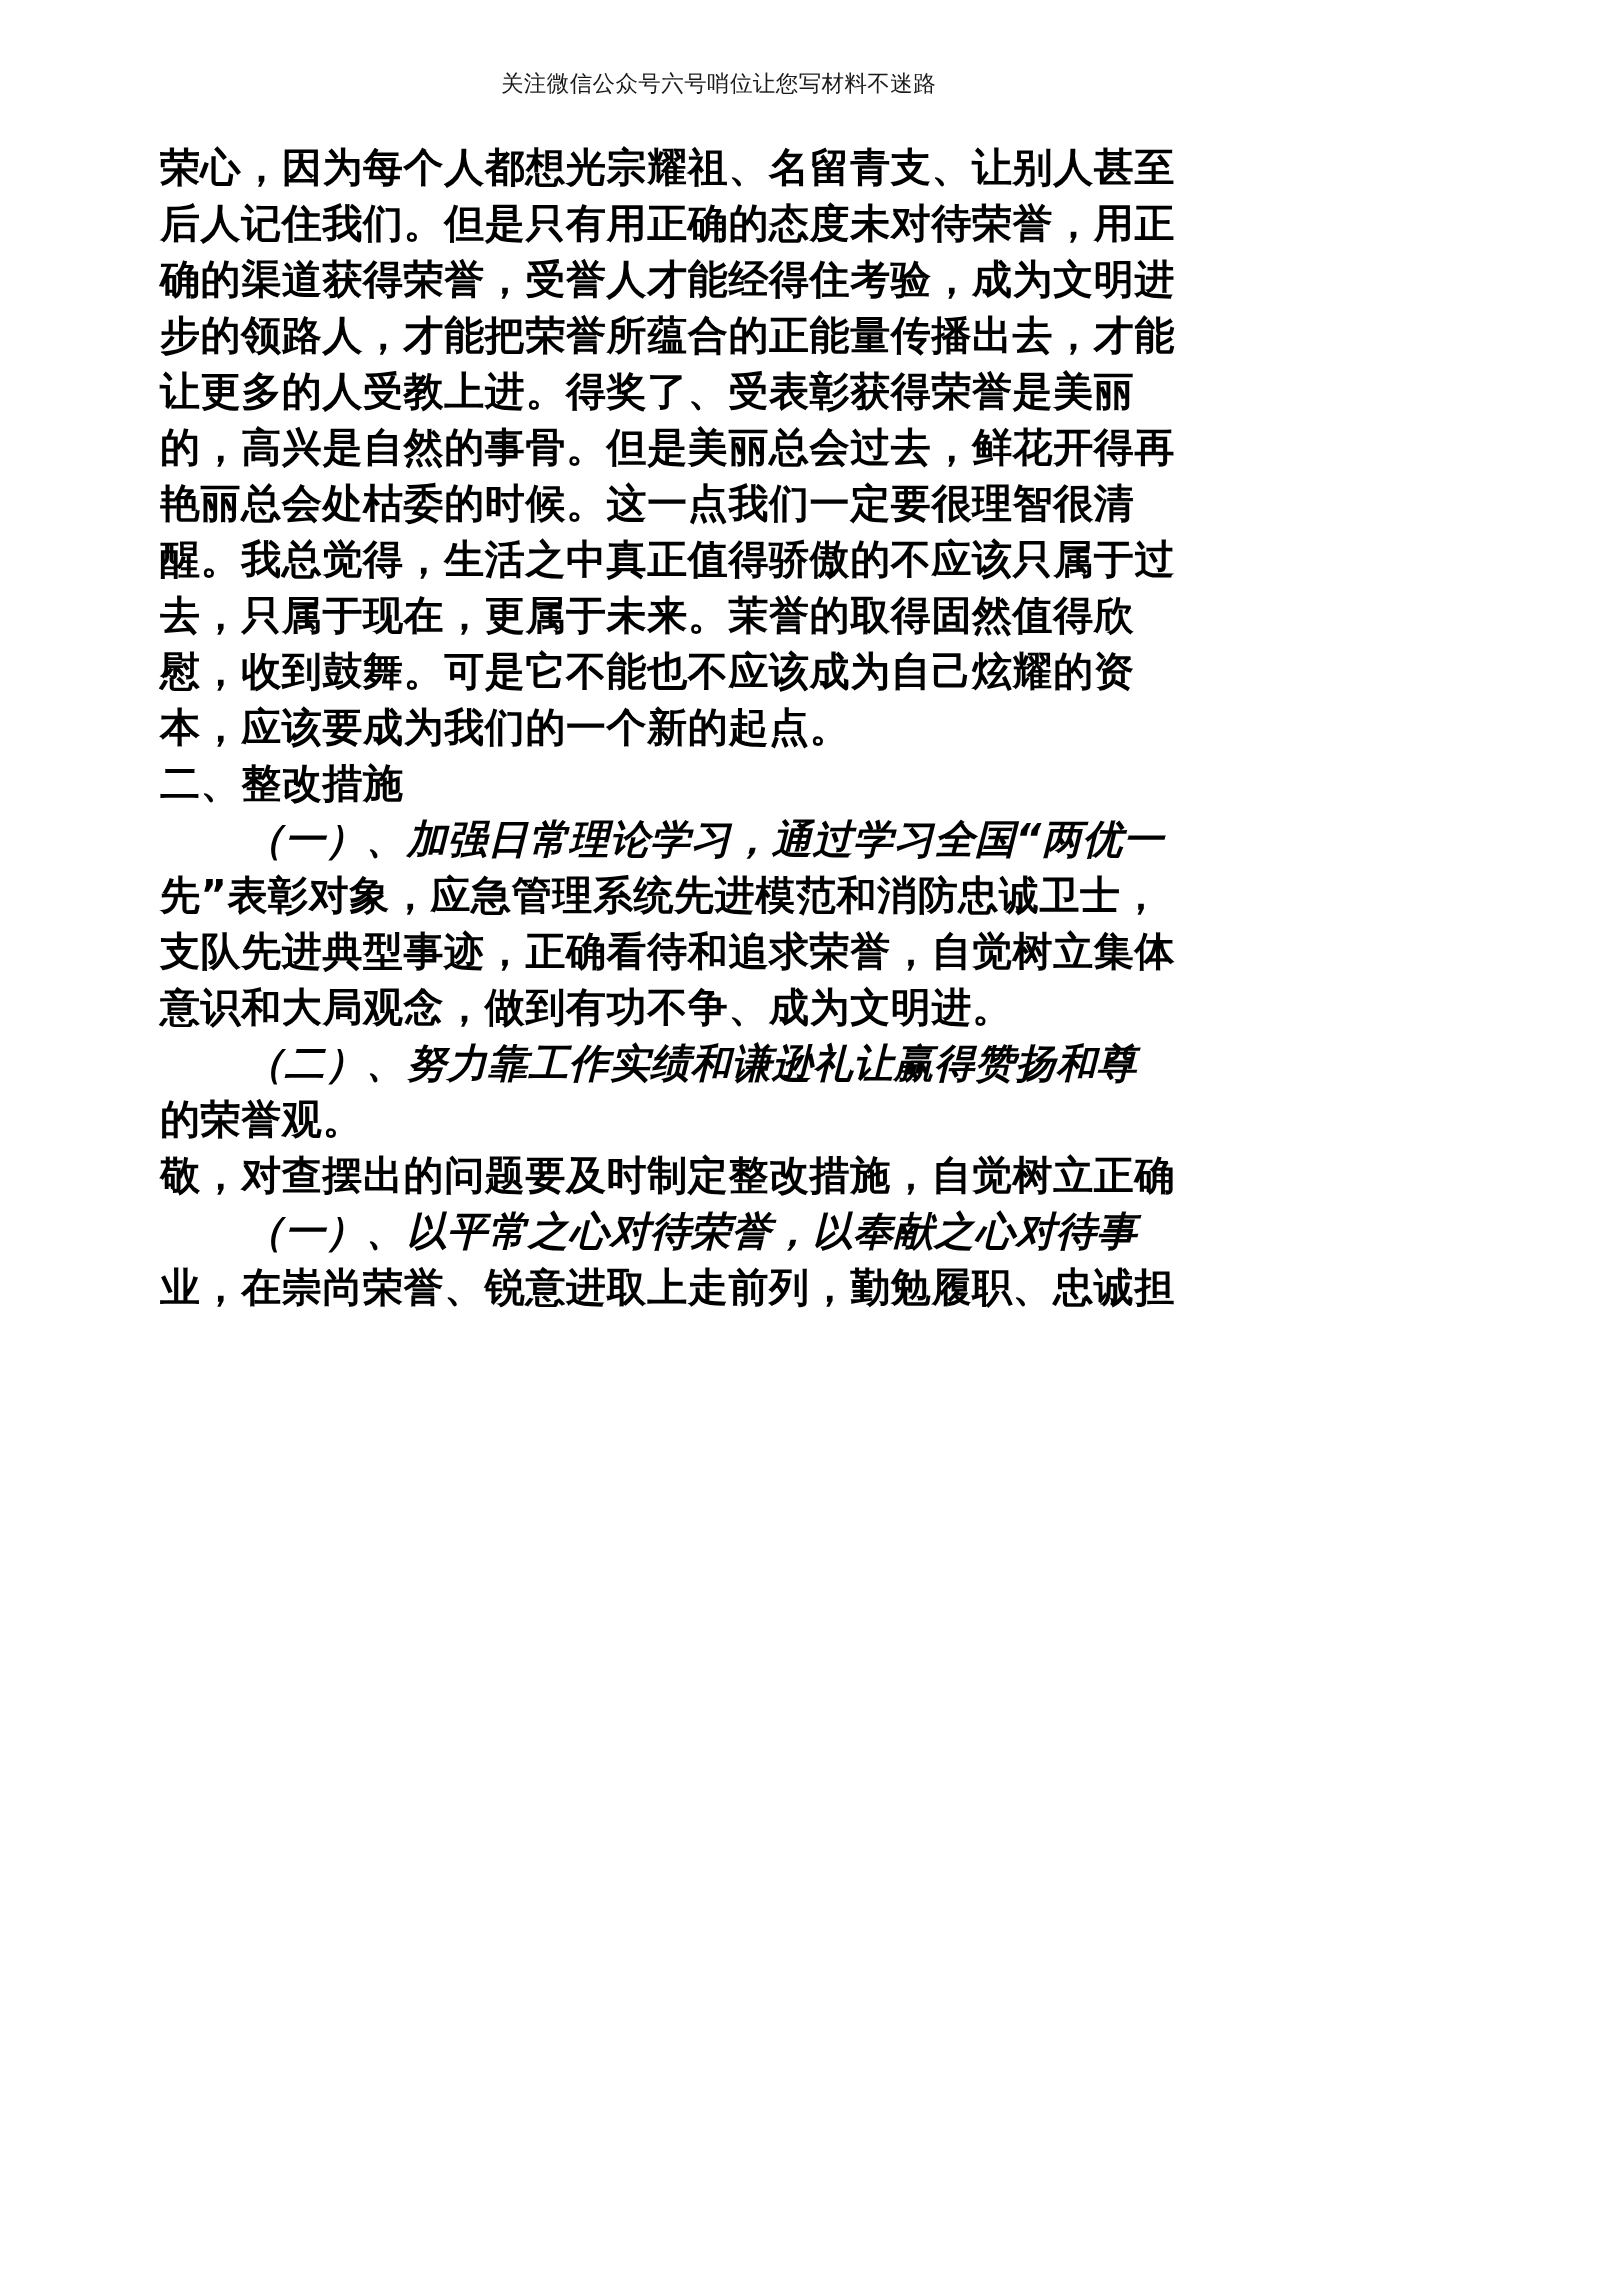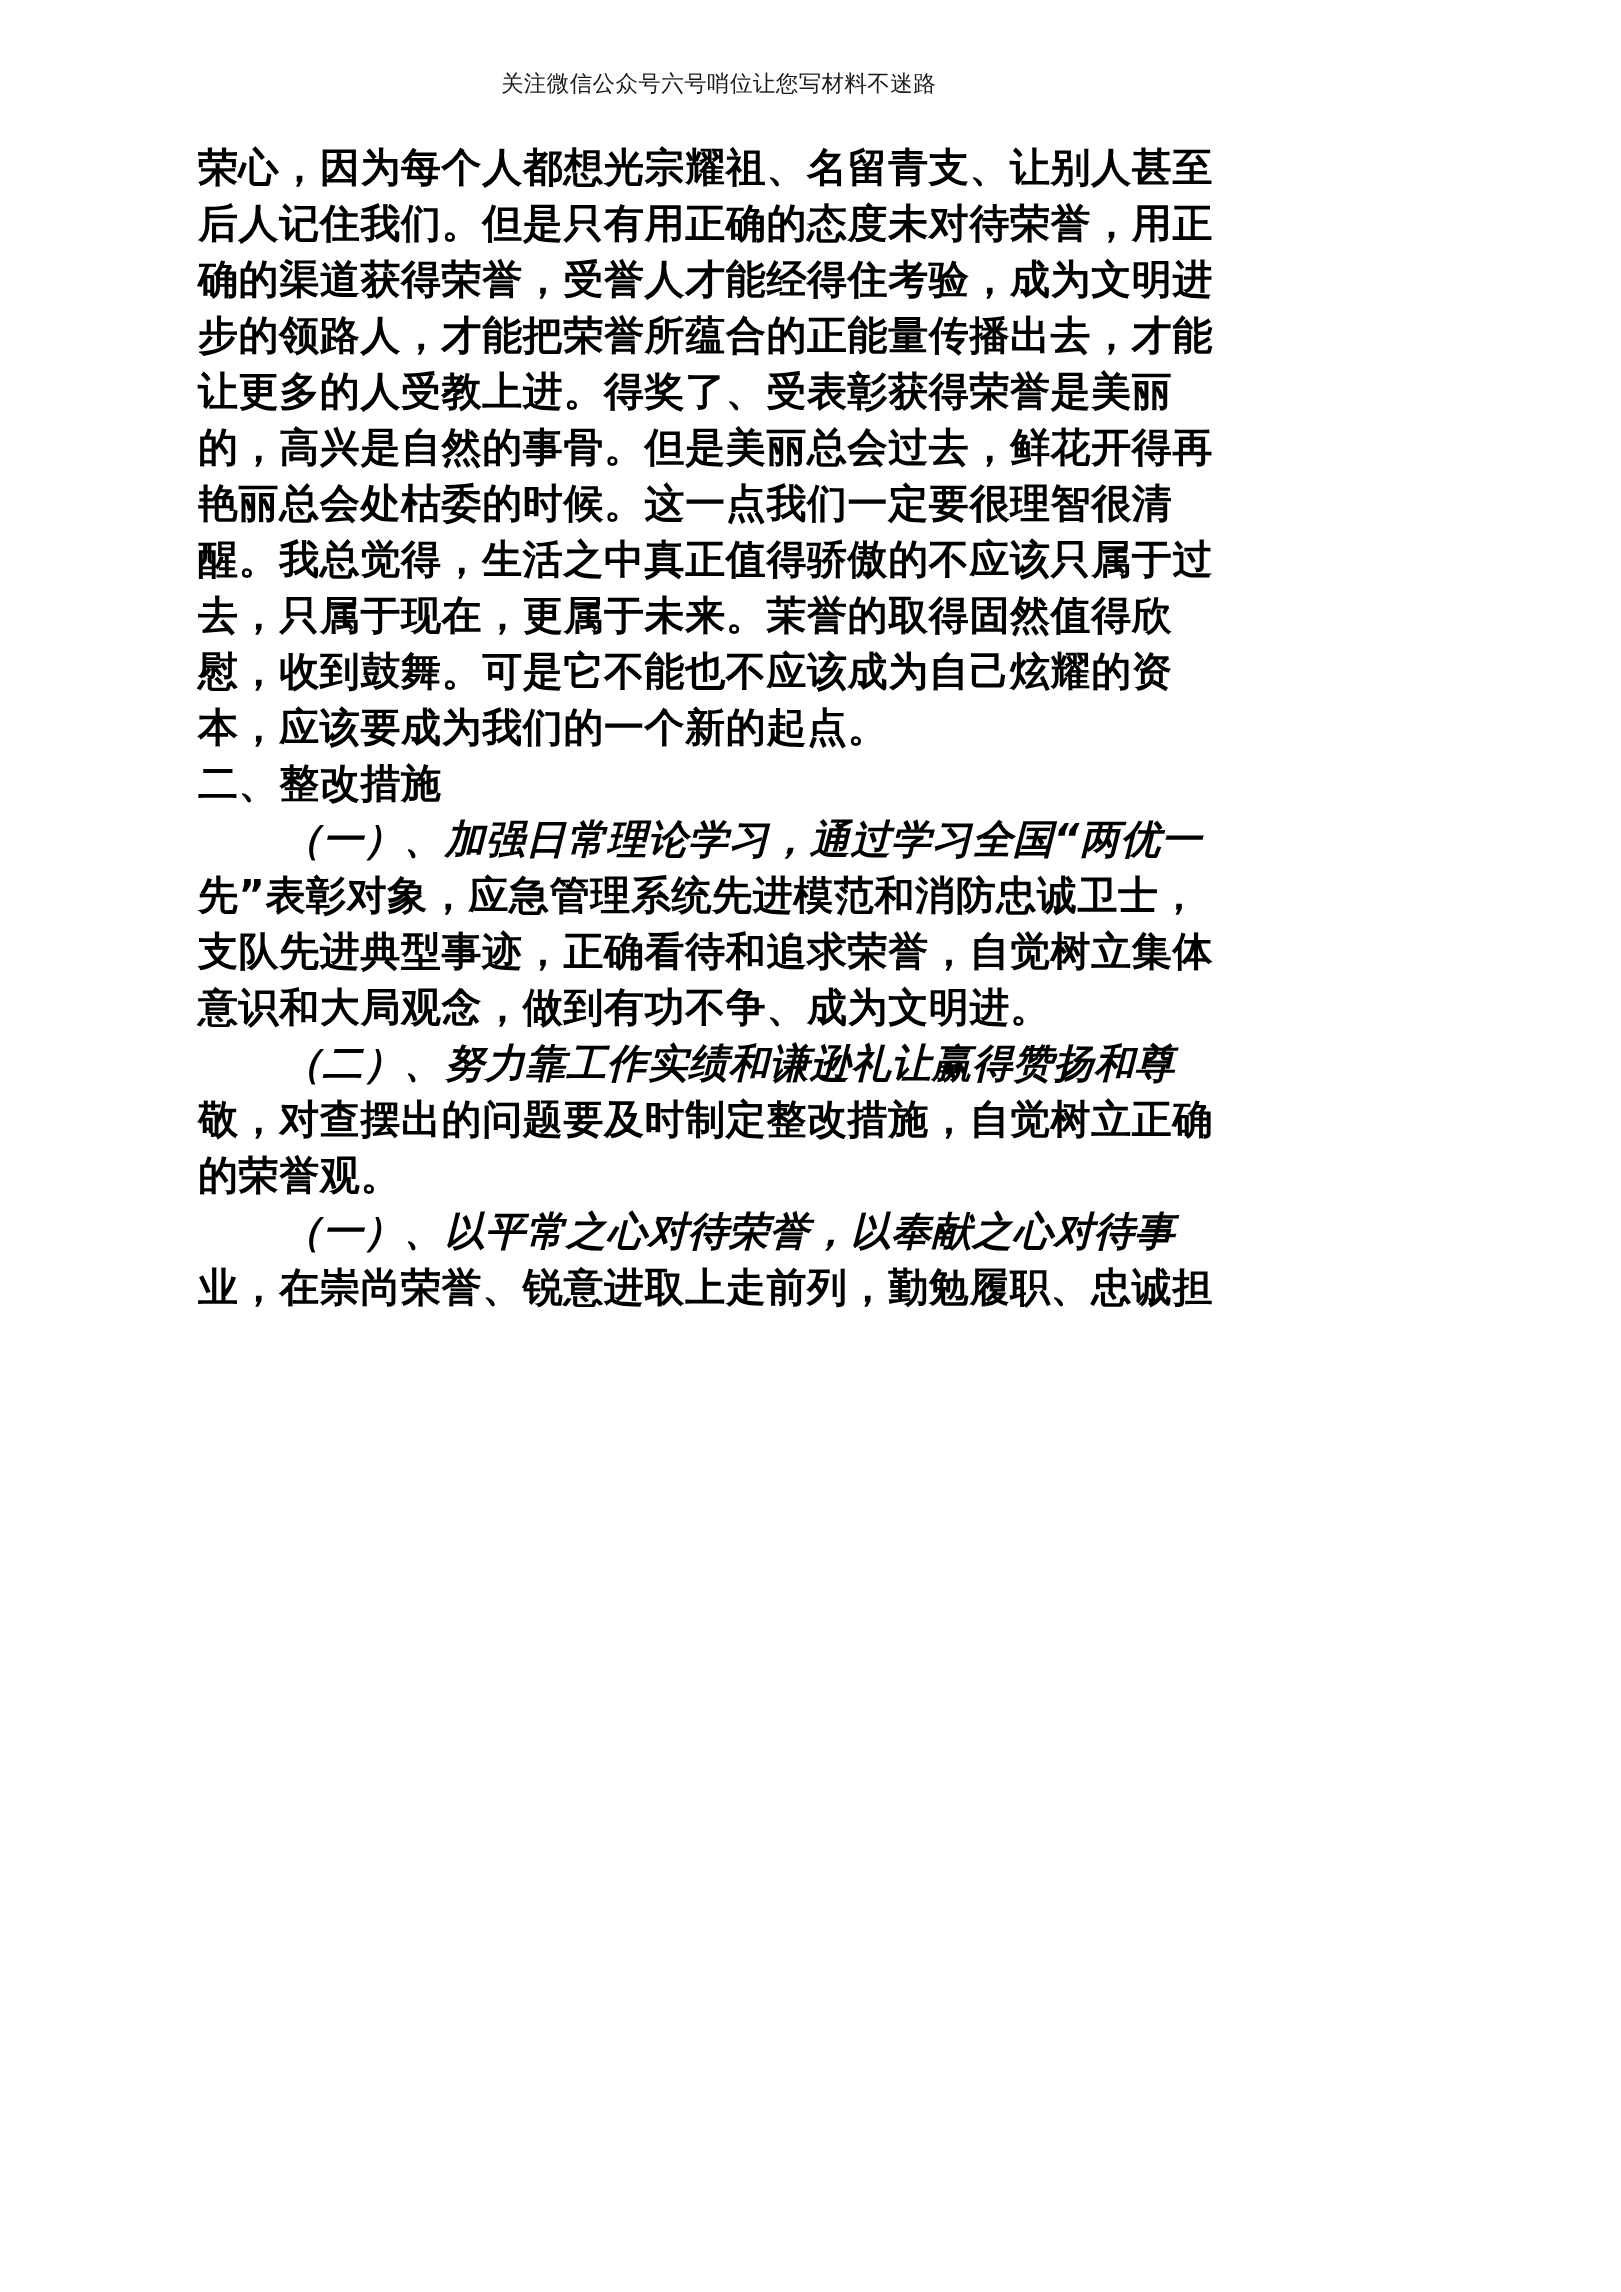--- a/index.html
+++ b/index.html
@@ -32,21 +32,20 @@
     letter-spacing: 0.4px;
     color: #1a1a1a;
     white-space: nowrap;
   }
   
   #content {
     position: absolute;
     top: 139px;
     left: 160px;
     width: 784px;
-    margin-left: 38px;
   }
   .line {
     font-family: "DejaVu Sans", "Liberation Sans", sans-serif;
     font-weight: 700;
     font-size: 40px;
     line-height: 56px;
     letter-spacing: 0.6px;
     color: #000000;
     white-space: nowrap;
     text-align: left;
@@ -84,22 +83,22 @@
         <div class="line heading">二、整改措施</div>
       </div>
       <div class="block">
         <div class="line indent">（一）、加强日常理论学习，通过学习全国“两优一</div>
         <div class="line">先”表彰对象，应急管理系统先进模范和消防忠诚卫士，</div>
         <div class="line">支队先进典型事迹，正确看待和追求荣誉，自觉树立集体</div>
         <div class="line">意识和大局观念，做到有功不争、成为文明进。</div>
       </div>
       <div class="block">
         <div class="line indent">（二）、努力靠工作实绩和谦逊礼让赢得赞扬和尊</div>
+        <div class="line">的荣誉观。</div>
         <div class="line">敬，对查摆出的问题要及时制定整改措施，自觉树立正确</div>
-        <div class="line">的荣誉观。</div>
       </div>
       <div class="block">
         <div class="line indent">（一）、以平常之心对待荣誉，以奉献之心对待事</div>
         <div class="line">业，在崇尚荣誉、锐意进取上走前列，勤勉履职、忠诚担</div>
       </div>
     </div>
 
 </div>
 
 

